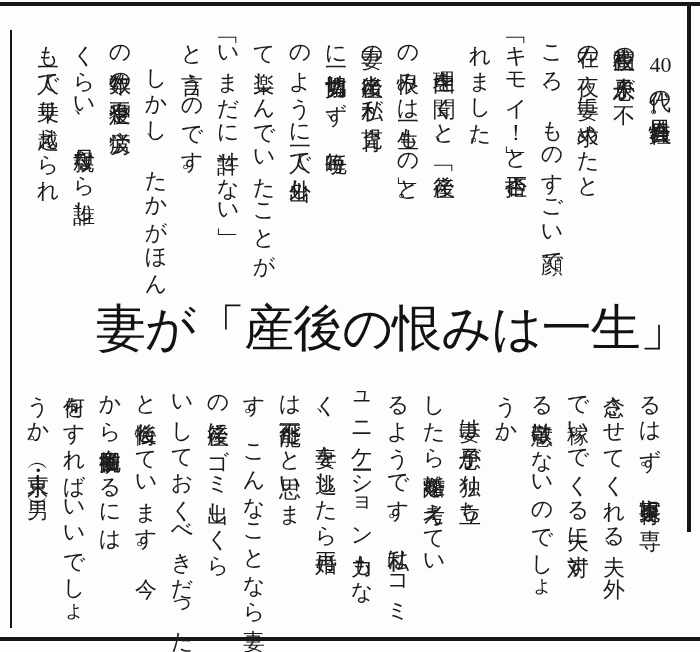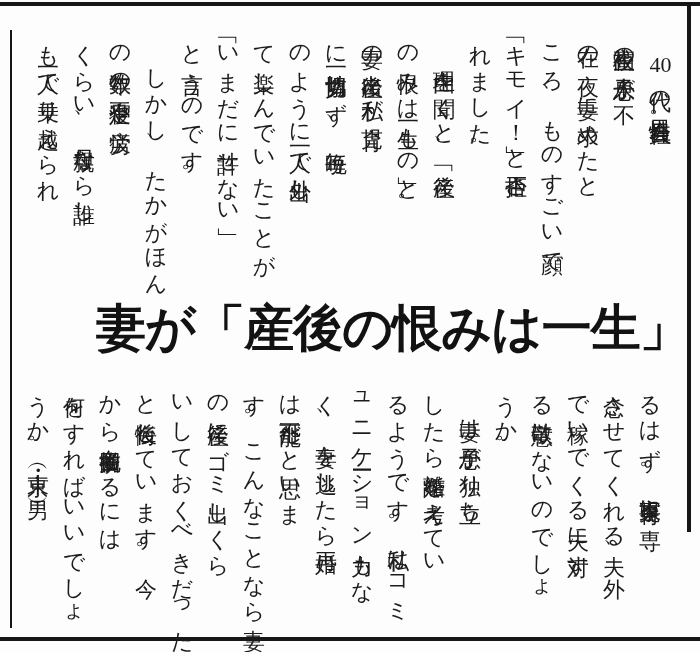--- a/index.html
+++ b/index.html
@@ -42,21 +42,21 @@
 
   .tcy { text-combine-upright: all; }
 
   
   .headline {
     position: absolute;
     top: 292px; left: 0; width: 700px; height: 72px;
     line-height: 72px;
     padding-left: 96px;
     font-size: 50px;
-    font-weight: 700;
+    font-weight: 400;
     letter-spacing: -1px;
     color: #121212;
     white-space: nowrap;
   }
 </style>
 </head>
 <body>
 
 <div class="page">
 

